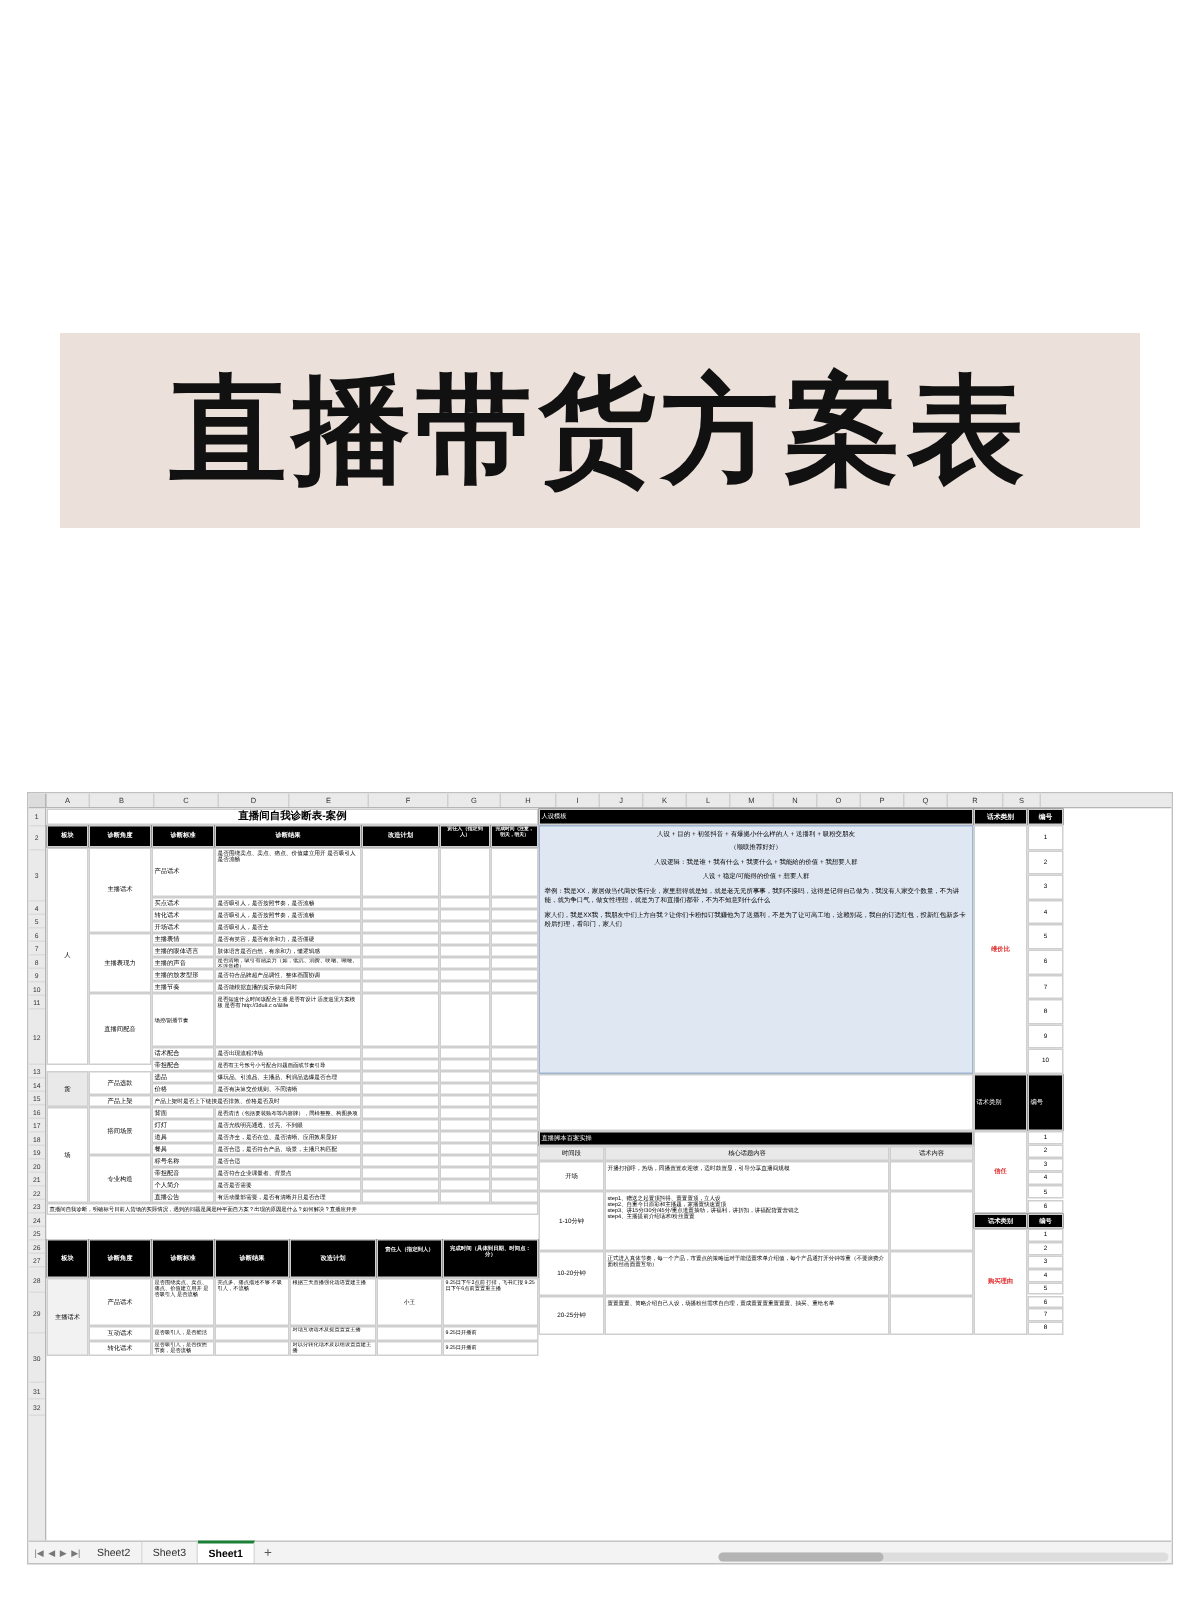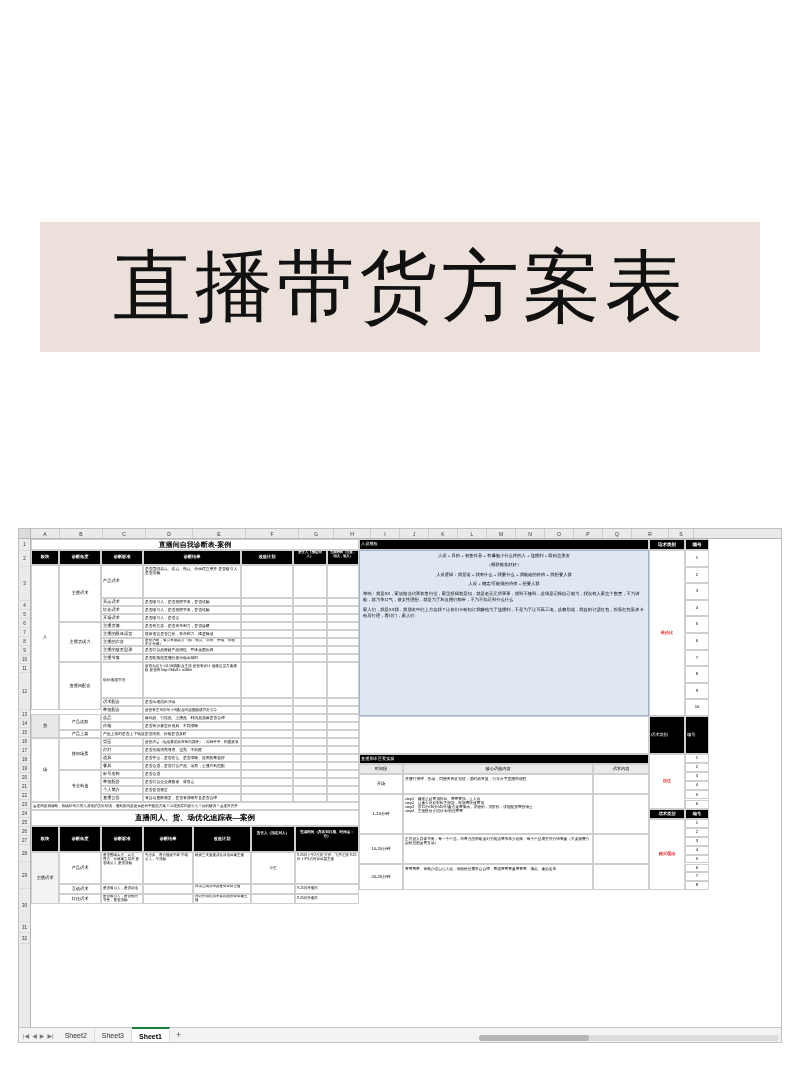--- a/index.html
+++ b/index.html
@@ -12,21 +12,21 @@
   }
   
   .banner{
     position:absolute;
     left:40px;top:222px;width:720px;height:130px;
     background:#ece0da;
     display:flex;align-items:center;justify-content:center;
   }
   .banner-text{
     font-size:78px;
-    font-weight:normal;
+    font-weight:bold;
     letter-spacing:4px;
     color:#111;
     font-family:"DejaVu Sans","Liberation Sans",sans-serif;
     white-space:nowrap;
   }
   
   .sheet{
     position:absolute;
     left:18px;top:528px;width:764px;height:515px;
     background:#ffffff;
@@ -397,21 +397,20 @@
       </div>
       <div class="cell center" style="left:654px;top:280px;width:24px;height:8.9px">1</div>
       <div class="cell center" style="left:654px;top:288.9px;width:24px;height:8.9px">2</div>
       <div class="cell center" style="left:654px;top:297.8px;width:24px;height:8.9px">3</div>
       <div class="cell center" style="left:654px;top:306.7px;width:24px;height:8.9px">4</div>
       <div class="cell center" style="left:654px;top:315.6px;width:24px;height:8.9px">5</div>
       <div class="cell center" style="left:654px;top:324.5px;width:24px;height:8.9px">6</div>
       <div class="cell center" style="left:654px;top:333.4px;width:24px;height:8.9px">7</div>
       <div class="cell center" style="left:654px;top:342.3px;width:24px;height:8.7px">8</div>
 
-      <div class="cell ttl" style="left:0;top:271px;width:328px;height:16px;font-size:7.5px">直播间人、货、场优化追踪表—案例</div>
 
       <div class="cell hdr" style="left:0;top:287px;width:28px;height:26px">板块</div>
       <div class="cell hdr" style="left:28px;top:287px;width:42px;height:26px">诊断角度</div>
       <div class="cell hdr" style="left:70px;top:287px;width:42px;height:26px">诊断标准</div>
       <div class="cell hdr" style="left:112px;top:287px;width:50px;height:26px">诊断结果</div>
       <div class="cell hdr" style="left:162px;top:287px;width:58px;height:26px">改造计划</div>
       <div class="cell hdr wrap" style="left:220px;top:287px;width:44px;height:26px;font-size:3.6px;text-align:center;padding-top:4px">责任人（指定到人）</div>
       <div class="cell hdr wrap" style="left:264px;top:287px;width:64px;height:26px;font-size:3.6px;text-align:center;padding-top:3px">完成时间（具体到日期、时间点：分）</div>
 
       <div class="cell center lgray" style="left:0;top:313px;width:28px;height:52px">主播话术</div>

